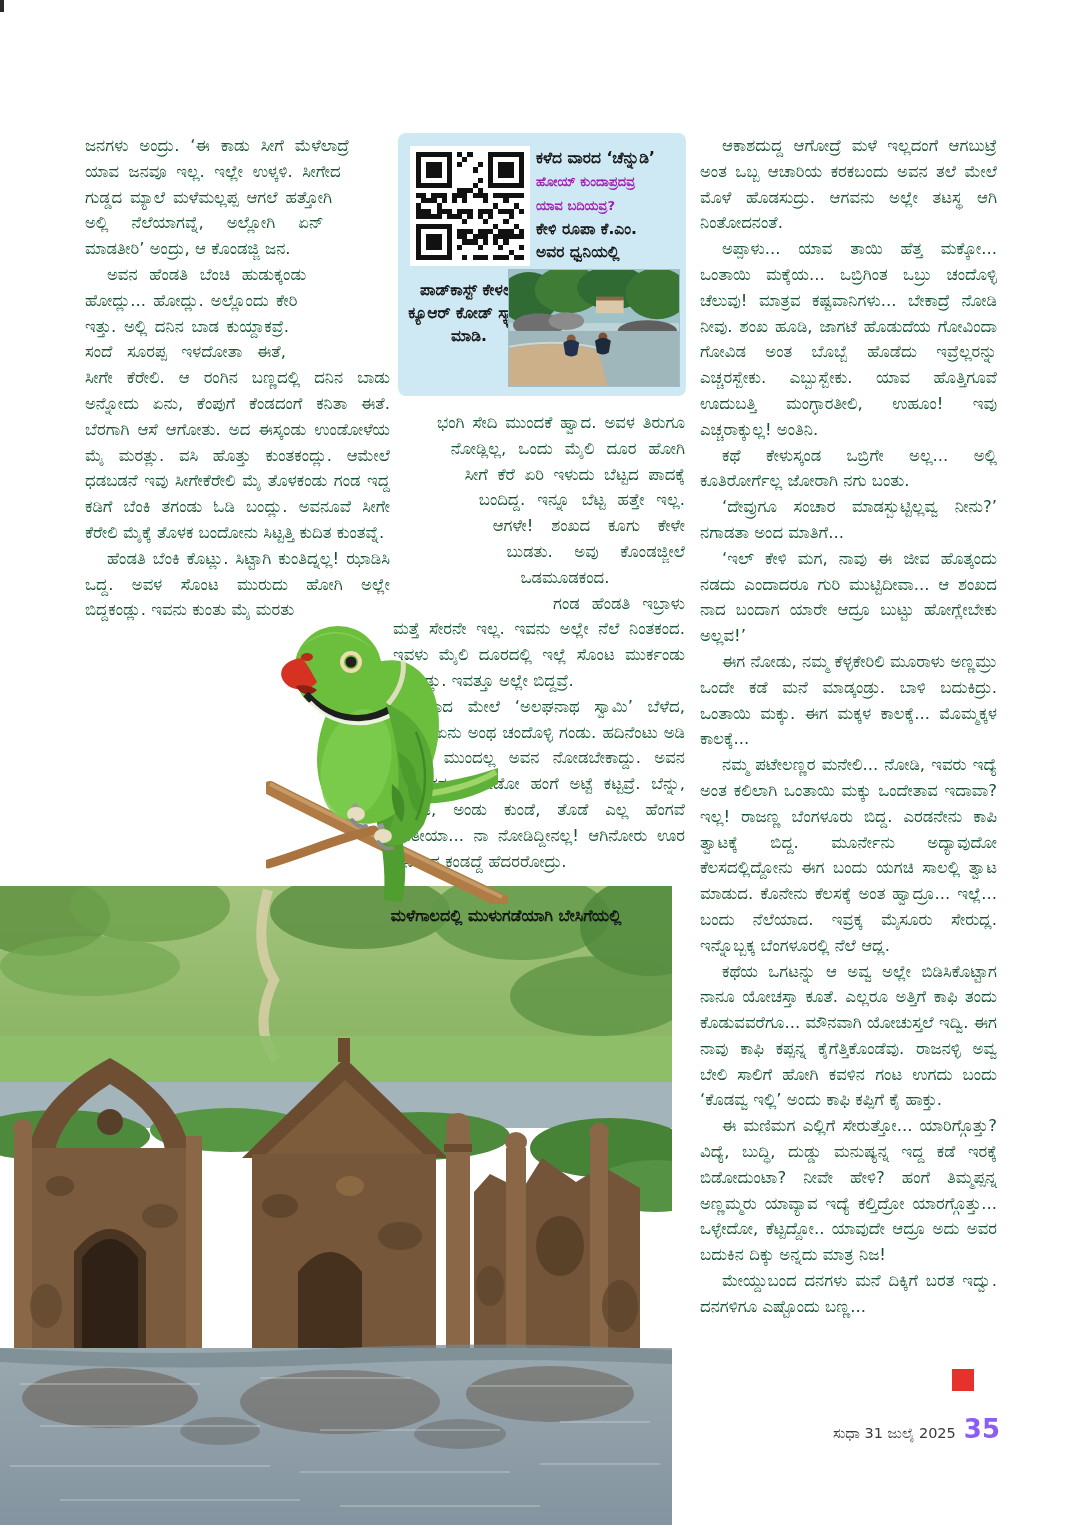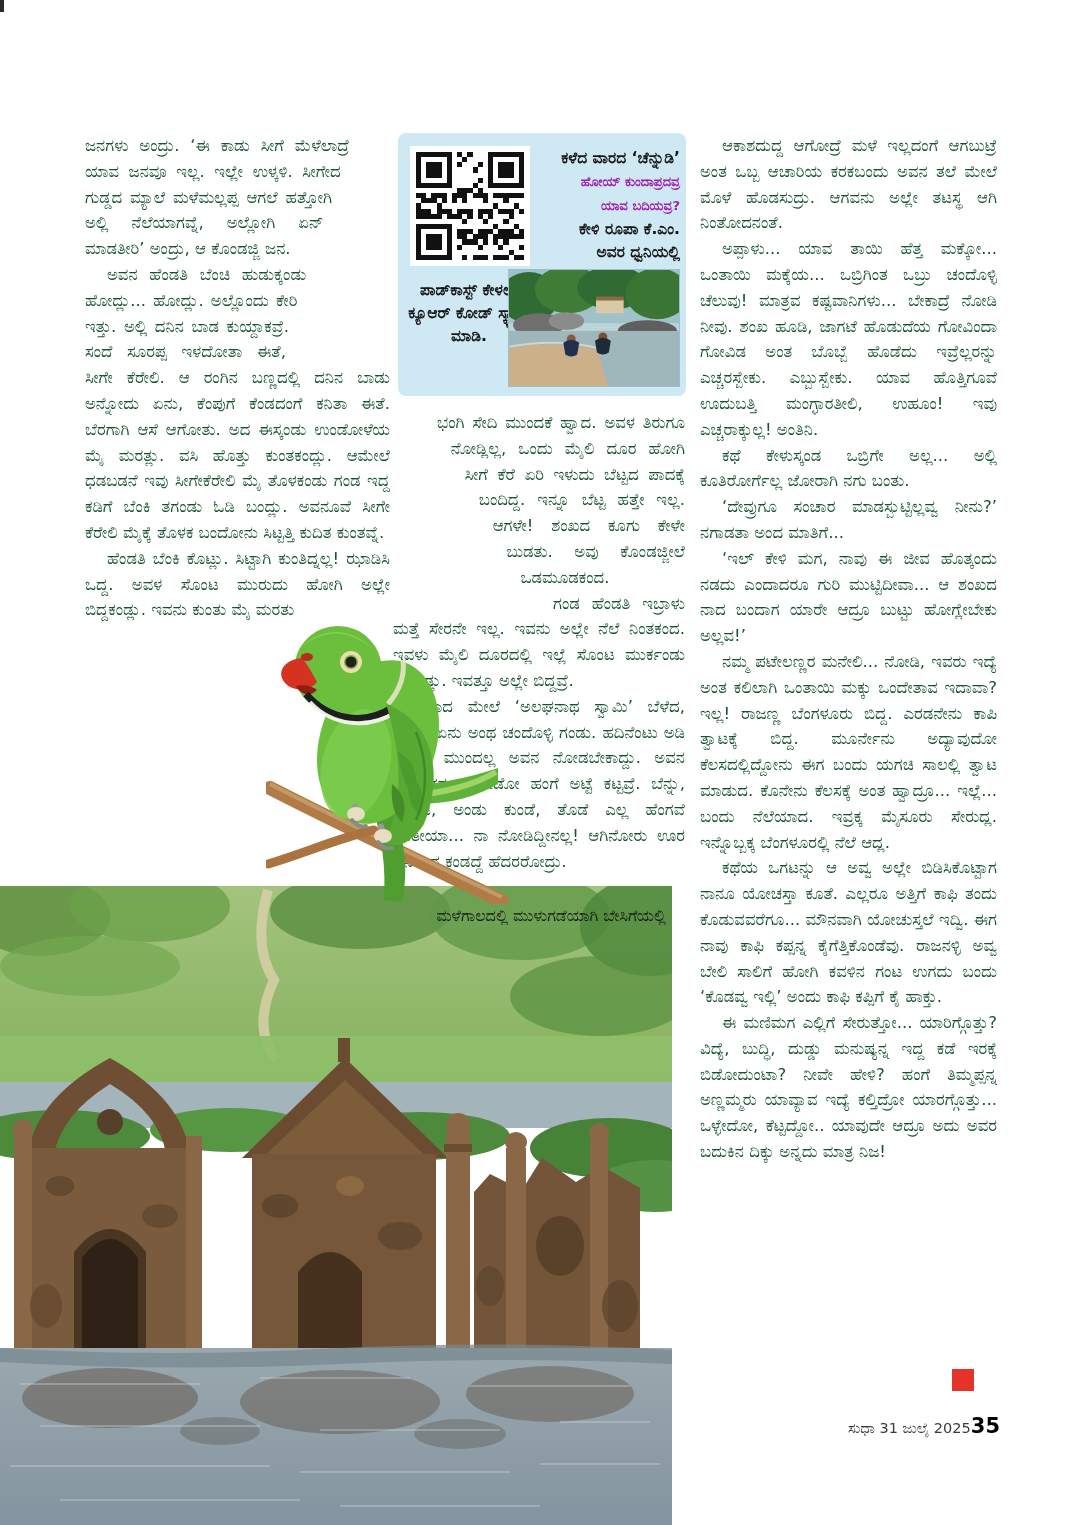--- a/index.html
+++ b/index.html
@@ -22,45 +22,45 @@
   .wrap-r{float:right;width:104px;height:215px;margin-top:492px;
           shape-outside:polygon(72px 0,104px 0,104px 215px,0 215px)}
   .wrap-l{float:left;width:138px;height:200px;margin-top:282px;
           shape-outside:polygon(0 0,30px 0,138px 200px,0 200px)}
 
   
   .podcast-box{position:absolute;left:398px;top:133px;width:288px;height:263px;
                background:#cfe9f4;border-radius:8px;overflow:hidden}
   .qr-wrap{position:absolute;left:12px;top:13px;width:120px;height:120px;background:#fff;padding:6px}
   .qr-wrap svg{width:100%;height:100%;display:block}
-  .podcast-head{position:absolute;left:138px;top:14px;width:144px;text-align:right;font-weight:bold}
+  .podcast-head{position:absolute;left:138px;top:14px;width:144px;text-align:left;font-weight:bold}
   .ph-black{color:#161616;font-size:15.5px;line-height:23px}
   .ph-red{color:#a21caf;font-size:13px;line-height:24px}
   .podcast-instruction{position:absolute;left:8px;top:146px;width:126px;text-align:center;
                        font-weight:bold;font-size:15.5px;line-height:23px;color:#161616}
   .beach-photo{position:absolute;left:110px;top:136px;width:172px;height:118px;
                border:1px solid #9dbfcd;overflow:hidden}
   .beach-photo svg{display:block;width:100%;height:100%}
 
   
   .parrot{position:absolute;left:266px;top:612px;width:242px;height:292px;z-index:5}
   .parrot svg{width:100%;height:100%;display:block}
 
   
   .main-photo{position:absolute;left:0;top:886px;width:672px;height:639px;overflow:hidden;z-index:2}
   .main-photo svg{display:block;width:672px;height:639px}
-  .photo-caption{position:absolute;top:16px;right:6px;width:320px;text-align:right;
-                 font-weight:normal;font-size:16px;line-height:27px;color:#141414}
+  .photo-caption{position:absolute;top:16px;right:6px;width:320px;text-align:center;
+                 font-weight:bold;font-size:16px;line-height:27px;color:#141414}
   .photo-caption span{display:block}
 
   
   .end-marker{position:absolute;left:952px;top:1369px;width:22px;height:22px;background:#e5332b}
   .page-footer{position:absolute;left:700px;top:1414px;width:300px;text-align:right;
                font-size:14.5px;color:#3a3a3a}
-  .page-footer .pageno{font-weight:bold;font-size:21px;color:#000000;}
+  .page-footer .pageno{font-weight:bold;font-size:26px;color:#8b5cf6;margin-left:8px}
 </style>
 </head>
 <body>
 
 <div class="page">
 
   <div class="corner-mark"></div>
 
   <section class="col col1">
     <div class="wrap-r"></div>
@@ -237,23 +237,25 @@
     <p>ಗಂಡ ಹೆಂಡತಿ ಇಬ್ರಾಳು ಮತ್ತೆ ಸೇರನೇ ಇಲ್ಲ. ಇವನು ಅಲ್ಲೇ ನೆಲೆ ನಿಂತಕಂದ. ಇವಳು ಮೈಲಿ ದೂರದಲ್ಲಿ ಇಲ್ಲೆ ಸೊಂಟ ಮುರ್ಕಂಡು ಬಿದ್ದಂಡ್ಲು. ಇವತ್ತೂ ಅಲ್ಲೇ ಬಿದ್ದವ್ರೆ.</p>
     <p>ಅದಾದ ಮೇಲೆ ‘ಅಲಘನಾಥ ಸ್ವಾಮಿ’ ಬೆಳೆದ, ಬೆಳೆದ, ಏನು ಅಂಥ ಚಂದೊಳ್ಳಿ ಗಂಡು. ಹದಿನೆಂಟು ಅಡಿ ಬೆಳೆದ. ಮುಂದಲ್ಲ ಅವನ ನೋಡಬೇಕಾದ್ದು. ಅವನ ಹಿಂಭಾಗನೂ ನೋಡೋ ಹಂಗೆ ಅಟ್ಟೆ ಕಟ್ಟವ್ರೆ. ಬೆನ್ನು, ಸೊಂಟ, ಅಂಡು ಕುಂಡೆ, ತೊಡೆ ಎಲ್ಲ ಹೆಂಗವೆ ಅಂತೀಯಾ... ನಾ ನೋಡಿದ್ದೀನಲ್ಲ! ಆಗಿನೋರು ಊರ ಜನ ಇದ ಕಂಡದ್ದೆ ಹೆದರರೋದ್ರು.</p>
   </section>
 
   <section class="col col3">
     <p>ಆಕಾಶದುದ್ದ ಆಗೋದ್ರೆ ಮಳೆ ಇಲ್ಲದಂಗೆ ಆಗಬುಟ್ರೆ ಅಂತ ಒಬ್ಬ ಆಚಾರಿಯ ಕರಕಬಂದು ಅವನ ತಲೆ ಮೇಲೆ ಮೊಳೆ ಹೊಡಸುದ್ರು. ಆಗವನು ಅಲ್ಲೇ ತಟಸ್ಥ ಆಗಿ ನಿಂತೋದನಂತೆ.</p>
     <p>ಅಪ್ಪಾಳು... ಯಾವ ತಾಯಿ ಹೆತ್ತ ಮಕ್ಕೋ... ಒಂತಾಯಿ ಮಕ್ಕೆಯ... ಒಬ್ರಿಗಿಂತ ಒಬ್ರು ಚಂದೊಳ್ಳಿ ಚೆಲುವು! ಮಾತ್ರವ ಕಷ್ಟವಾನಿಗಳು... ಬೇಕಾದ್ರೆ ನೋಡಿ ನೀವು. ಶಂಖ ಹೂಡಿ, ಜಾಗಟೆ ಹೊಡುದೆಯ ಗೋವಿಂದಾ ಗೋವಿಡ ಅಂತ ಬೊಬ್ಬೆ ಹೊಡೆದು ಇವ್ರೆಲ್ಲರನ್ನು ಎಚ್ಚರಸ್ಬೇಕು. ಎಬ್ಬುಸ್ಬೇಕು. ಯಾವ ಹೊತ್ತಿಗೂವೆ ಊದುಬತ್ತಿ ಮಂಗ್ಳಾರತೀಲಿ, ಉಹೂಂ! ಇವು ಎಚ್ಚರಾಕ್ಕುಲ್ಲ! ಅಂತಿನಿ.</p>
     <p>ಕಥೆ ಕೇಳುಸ್ಕಂಡ ಒಬ್ರಿಗೇ ಅಲ್ಲ... ಅಲ್ಲಿ ಕೂತಿರೋರ್ಗೆಲ್ಲ ಜೋರಾಗಿ ನಗು ಬಂತು.</p>
     <p>‘ದೇವ್ರುಗೂ ಸಂಚಾರ ಮಾಡಸ್ಬುಟ್ಟಿಲ್ಲವ್ವ ನೀನು?’ ನಗಾಡತಾ ಅಂದ ಮಾತಿಗೆ...</p>
     <p>‘ಇಲ್ ಕೇಳಿ ಮಗ, ನಾವು ಈ ಜೀವ ಹೊತ್ಕಂದು ನಡದು ಎಂದಾದರೂ ಗುರಿ ಮುಟ್ಟಿದೀವಾ... ಆ ಶಂಖದ ನಾದ ಬಂದಾಗ ಯಾರೇ ಆದ್ರೂ ಬುಟ್ಟು ಹೋಗ್ಲೇಬೇಕು ಅಲ್ಲವ!’</p>
+    <p>ಈಗ ನೋಡು, ನಮ್ಮ ಕೆಳ್ಳಕೇರಿಲಿ ಮೂರಾಳು ಅಣ್ಣಮ್ರು ಒಂದೇ ಕಡೆ ಮನೆ ಮಾಡ್ಕಂಡ್ರು. ಬಾಳಿ ಬದುಕಿದ್ರು. ಒಂತಾಯಿ ಮಕ್ಕು. ಈಗ ಮಕ್ಕಳ ಕಾಲಕ್ಕೆ... ಮೊಮ್ಮಕ್ಕಳ ಕಾಲಕ್ಕೆ...</p>
     <p>ನಮ್ಮ ಪಟೇಲಣ್ಣರ ಮನೇಲಿ... ನೋಡಿ, ಇವರು ಇದ್ಯೆ ಅಂತ ಕಲಿಲಾಗಿ ಒಂತಾಯಿ ಮಕ್ಕು ಒಂದೇತಾವ ಇದಾವಾ? ಇಲ್ಲ! ರಾಜಣ್ಣ ಬೆಂಗಳೂರು ಬಿದ್ದ. ಎರಡನೇನು ಕಾಪಿ ತ್ವಾಟಕ್ಕೆ ಬಿದ್ದ. ಮೂರ್ನೇನು ಅದ್ಯಾವುದೋ ಕೆಲಸದಲ್ಲಿದ್ದೋನು ಈಗ ಬಂದು ಯಗಚಿ ಸಾಲಲ್ಲಿ ತ್ವಾಟ ಮಾಡುದ. ಕೊನೇನು ಕೆಲಸಕ್ಕೆ ಅಂತ ಹ್ವಾದ್ರೂ... ಇಲ್ಲೆ... ಬಂದು ನೆಲೆಯಾದ. ಇವ್ರಕ್ಕ ಮೈಸೂರು ಸೇರುದ್ಲ. ಇನ್ನೊಬ್ಬಕ್ಕ ಬೆಂಗಳೂರಲ್ಲಿ ನೆಲೆ ಆದ್ಲ.</p>
     <p>ಕಥೆಯ ಒಗಟನ್ನು ಆ ಅವ್ವ ಅಲ್ಲೇ ಬಿಡಿಸಿಕೊಟ್ಟಾಗ ನಾನೂ ಯೋಚಸ್ತಾ ಕೂತೆ. ಎಲ್ಲರೂ ಅತ್ತಿಗೆ ಕಾಫಿ ತಂದು ಕೊಡುವವರೆಗೂ... ಮೌನವಾಗಿ ಯೋಚುಸ್ತಲೆ ಇದ್ವಿ. ಈಗ ನಾವು ಕಾಫಿ ಕಪ್ಪನ್ನ ಕೈಗೆತ್ತಿಕೊಂಡೆವು. ರಾಜನಳ್ಳಿ ಅವ್ವ ಬೇಲಿ ಸಾಲಿಗೆ ಹೋಗಿ ಕವಳಿನ ಗಂಟ ಉಗದು ಬಂದು ‘ಕೊಡವ್ವ ಇಲ್ಲಿ’ ಅಂದು ಕಾಫಿ ಕಪ್ಪಿಗೆ ಕೈ ಹಾಕ್ತು.</p>
     <p>ಈ ಮಣಿಮಗ ಎಲ್ಲಿಗೆ ಸೇರುತ್ತೋ... ಯಾರಿಗ್ಗೊತ್ತು? ವಿದ್ಯೆ, ಬುದ್ಧಿ, ದುಡ್ಡು ಮನುಷ್ಯನ್ನ ಇದ್ದ ಕಡೆ ಇರಕ್ಕೆ ಬಿಡೋದುಂಟಾ? ನೀವೇ ಹೇಳಿ? ಹಂಗೆ ತಿಮ್ಮಪ್ಪನ್ನ ಅಣ್ಣಮ್ಮರು ಯಾವ್ಯಾವ ಇದ್ಯೆ ಕಲ್ತಿದ್ರೋ ಯಾರಗ್ಗೊತ್ತು... ಒಳ್ಳೇದೋ, ಕೆಟ್ಟದ್ದೋ.. ಯಾವುದೇ ಆದ್ರೂ ಅದು ಅವರ ಬದುಕಿನ ದಿಕ್ಕು ಅನ್ನದು ಮಾತ್ರ ನಿಜ!</p>
+    <p>ಮೇಯ್ದುಬಂದ ದನಗಳು ಮನೆ ದಿಕ್ಕಿಗೆ ಬರತ ಇದ್ವು. ದನಗಳಿಗೂ ಎಷ್ಟೊಂದು ಬಣ್ಣ...</p>
   </section>
 
   <div class="parrot">
     <svg viewBox="0 0 242 292">
 
       <path d="M4,176 C62,206 150,248 238,290" stroke="#b07b44" stroke-width="14" fill="none" stroke-linecap="round"></path>
       <path d="M4,172 C62,202 150,244 236,285" stroke="#caa36f" stroke-width="4" fill="none" opacity="0.8"></path>
       <path d="M2,252 C42,240 72,226 108,218" stroke="#a9743f" stroke-width="9" fill="none" stroke-linecap="round"></path>
 
       <path d="M128,195 C140,235 142,262 136,290 L118,288 C120,255 116,228 108,200 Z" fill="#4f9e2f"></path>

